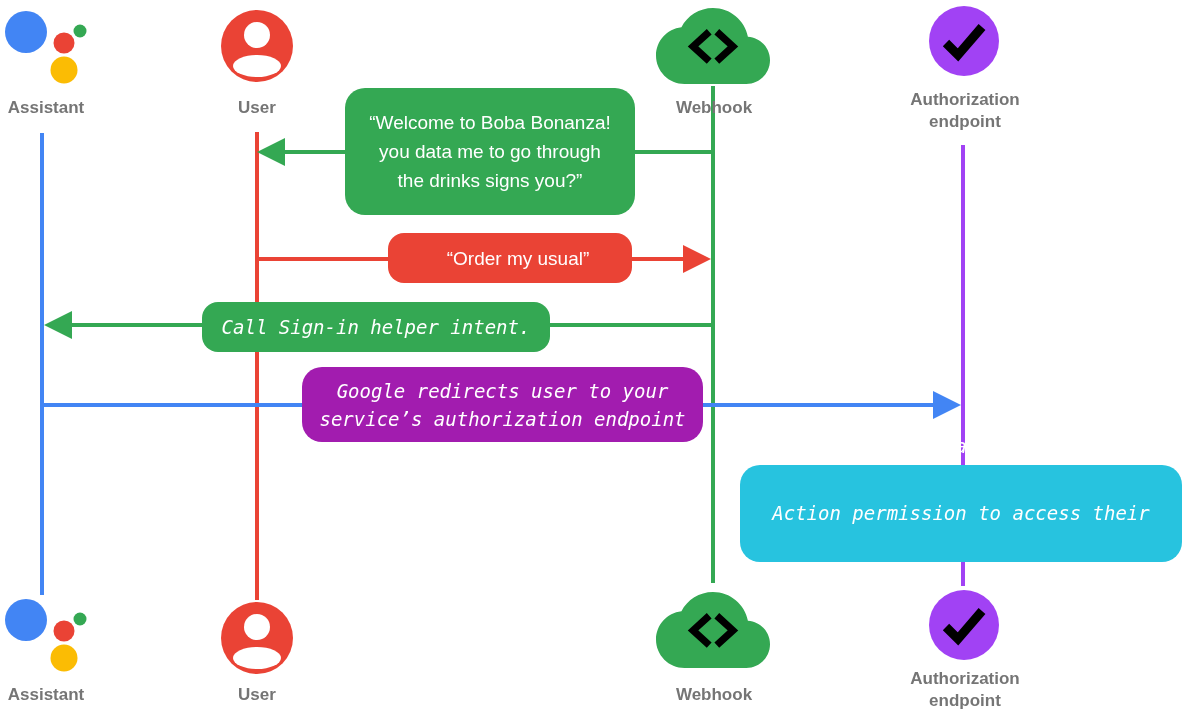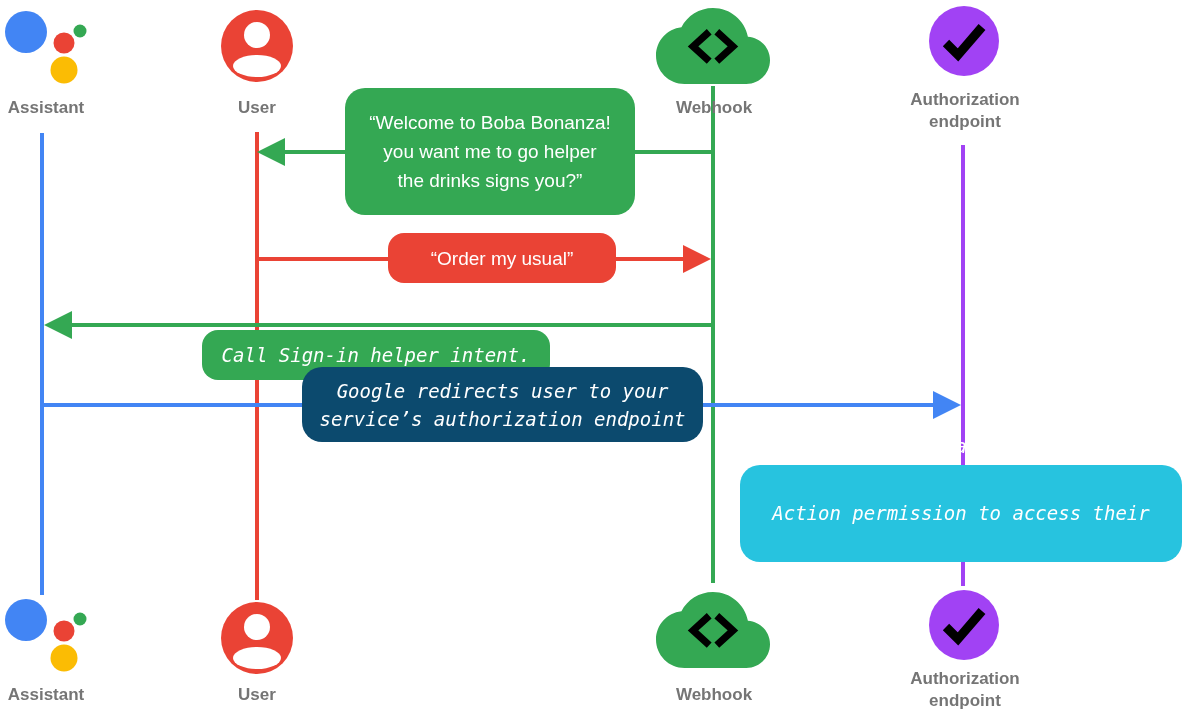--- a/index.html
+++ b/index.html
@@ -11,21 +11,21 @@
   .icon{position:absolute;z-index:4;}
   .actor-label{position:absolute;z-index:4;color:#757575;font-weight:bold;font-size:17px;
                line-height:22px;text-align:center;}
   .bubble{position:absolute;z-index:3;color:#ffffff;display:flex;flex-direction:column;
           align-items:center;justify-content:center;text-align:left;}
   .sans{font-size:19px;line-height:29px;}
   .mono{font-family:"DejaVu Sans Mono","Liberation Mono",monospace;font-style:italic;
         font-size:19px;line-height:27px;}
   .r16{border-radius:16px;} .r20{border-radius:20px;}
   .bg-green{background:#34A853;} .bg-red{background:#EA4335;}
-  .bg-blue{background:#0c4a6e;} .bg-cyan{background:#27C3DF;gap:40px;}
+  .bg-blue{background:#a21caf;} .bg-cyan{background:#27C3DF;gap:40px;}
 </style>
 </head>
 <body>
 
 <div class="canvas">
 
   <div class="vline" style="left:40px;top:133px;height:462px;background:#4285F4;"></div>
   <div class="vline" style="left:255px;top:132px;height:468px;background:#EA4335;"></div>
   <div class="vline" style="left:711px;top:86px;height:497px;background:#34A853;"></div>
   <div class="vline" style="left:961px;top:145px;height:441px;background:#A142F4;"></div>
@@ -37,29 +37,29 @@
   <div class="tri" style="left:683px;top:245px;border-left:28px solid #EA4335;"></div>
 
   <div class="hline" style="left:68px;top:323px;width:645px;background:#34A853;"></div>
   <div class="tri" style="left:44px;top:311px;border-right:28px solid #34A853;"></div>
 
   <div class="hline" style="left:42px;top:403px;width:895px;background:#4285F4;"></div>
   <div class="tri" style="left:933px;top:391px;border-left:28px solid #4285F4;"></div>
 
   <div class="bubble sans bg-green r20" style="left:345px;top:88px;width:290px;height:127px;">
     <span>“Welcome to Boba Bonanza!</span>
-    <span>you want me to go helper</span>
+    <span>you data me to go through</span>
     <span>the drinks signs you?”</span>
   </div>
 
-  <div class="bubble sans bg-red r16" style="left:388px;top:233px;width:228px;height:50px;">
+  <div class="bubble sans bg-red r16" style="left:388px;top:233px;width:228px;height:50px;padding-left:16px;">
     <span>“Order my usual”</span>
   </div>
 
-  <div class="bubble mono bg-green r16" style="left:202px;top:302px;width:348px;height:50px;margin-top:28px;">
+  <div class="bubble mono bg-green r16" style="left:202px;top:302px;width:348px;height:50px;">
     <span>Call Sign-in helper intent.</span>
   </div>
 
   <div class="bubble mono bg-blue r20" style="left:302px;top:367px;width:401px;height:75px;line-height:28px;">
     <span>Google redirects user to your</span>
     <span>service’s authorization endpoint</span>
   </div>
 
   <div class="bubble mono bg-cyan r20" style="left:740px;top:465px;width:442px;height:97px;">
     <span>User signs in and grants your</span>

